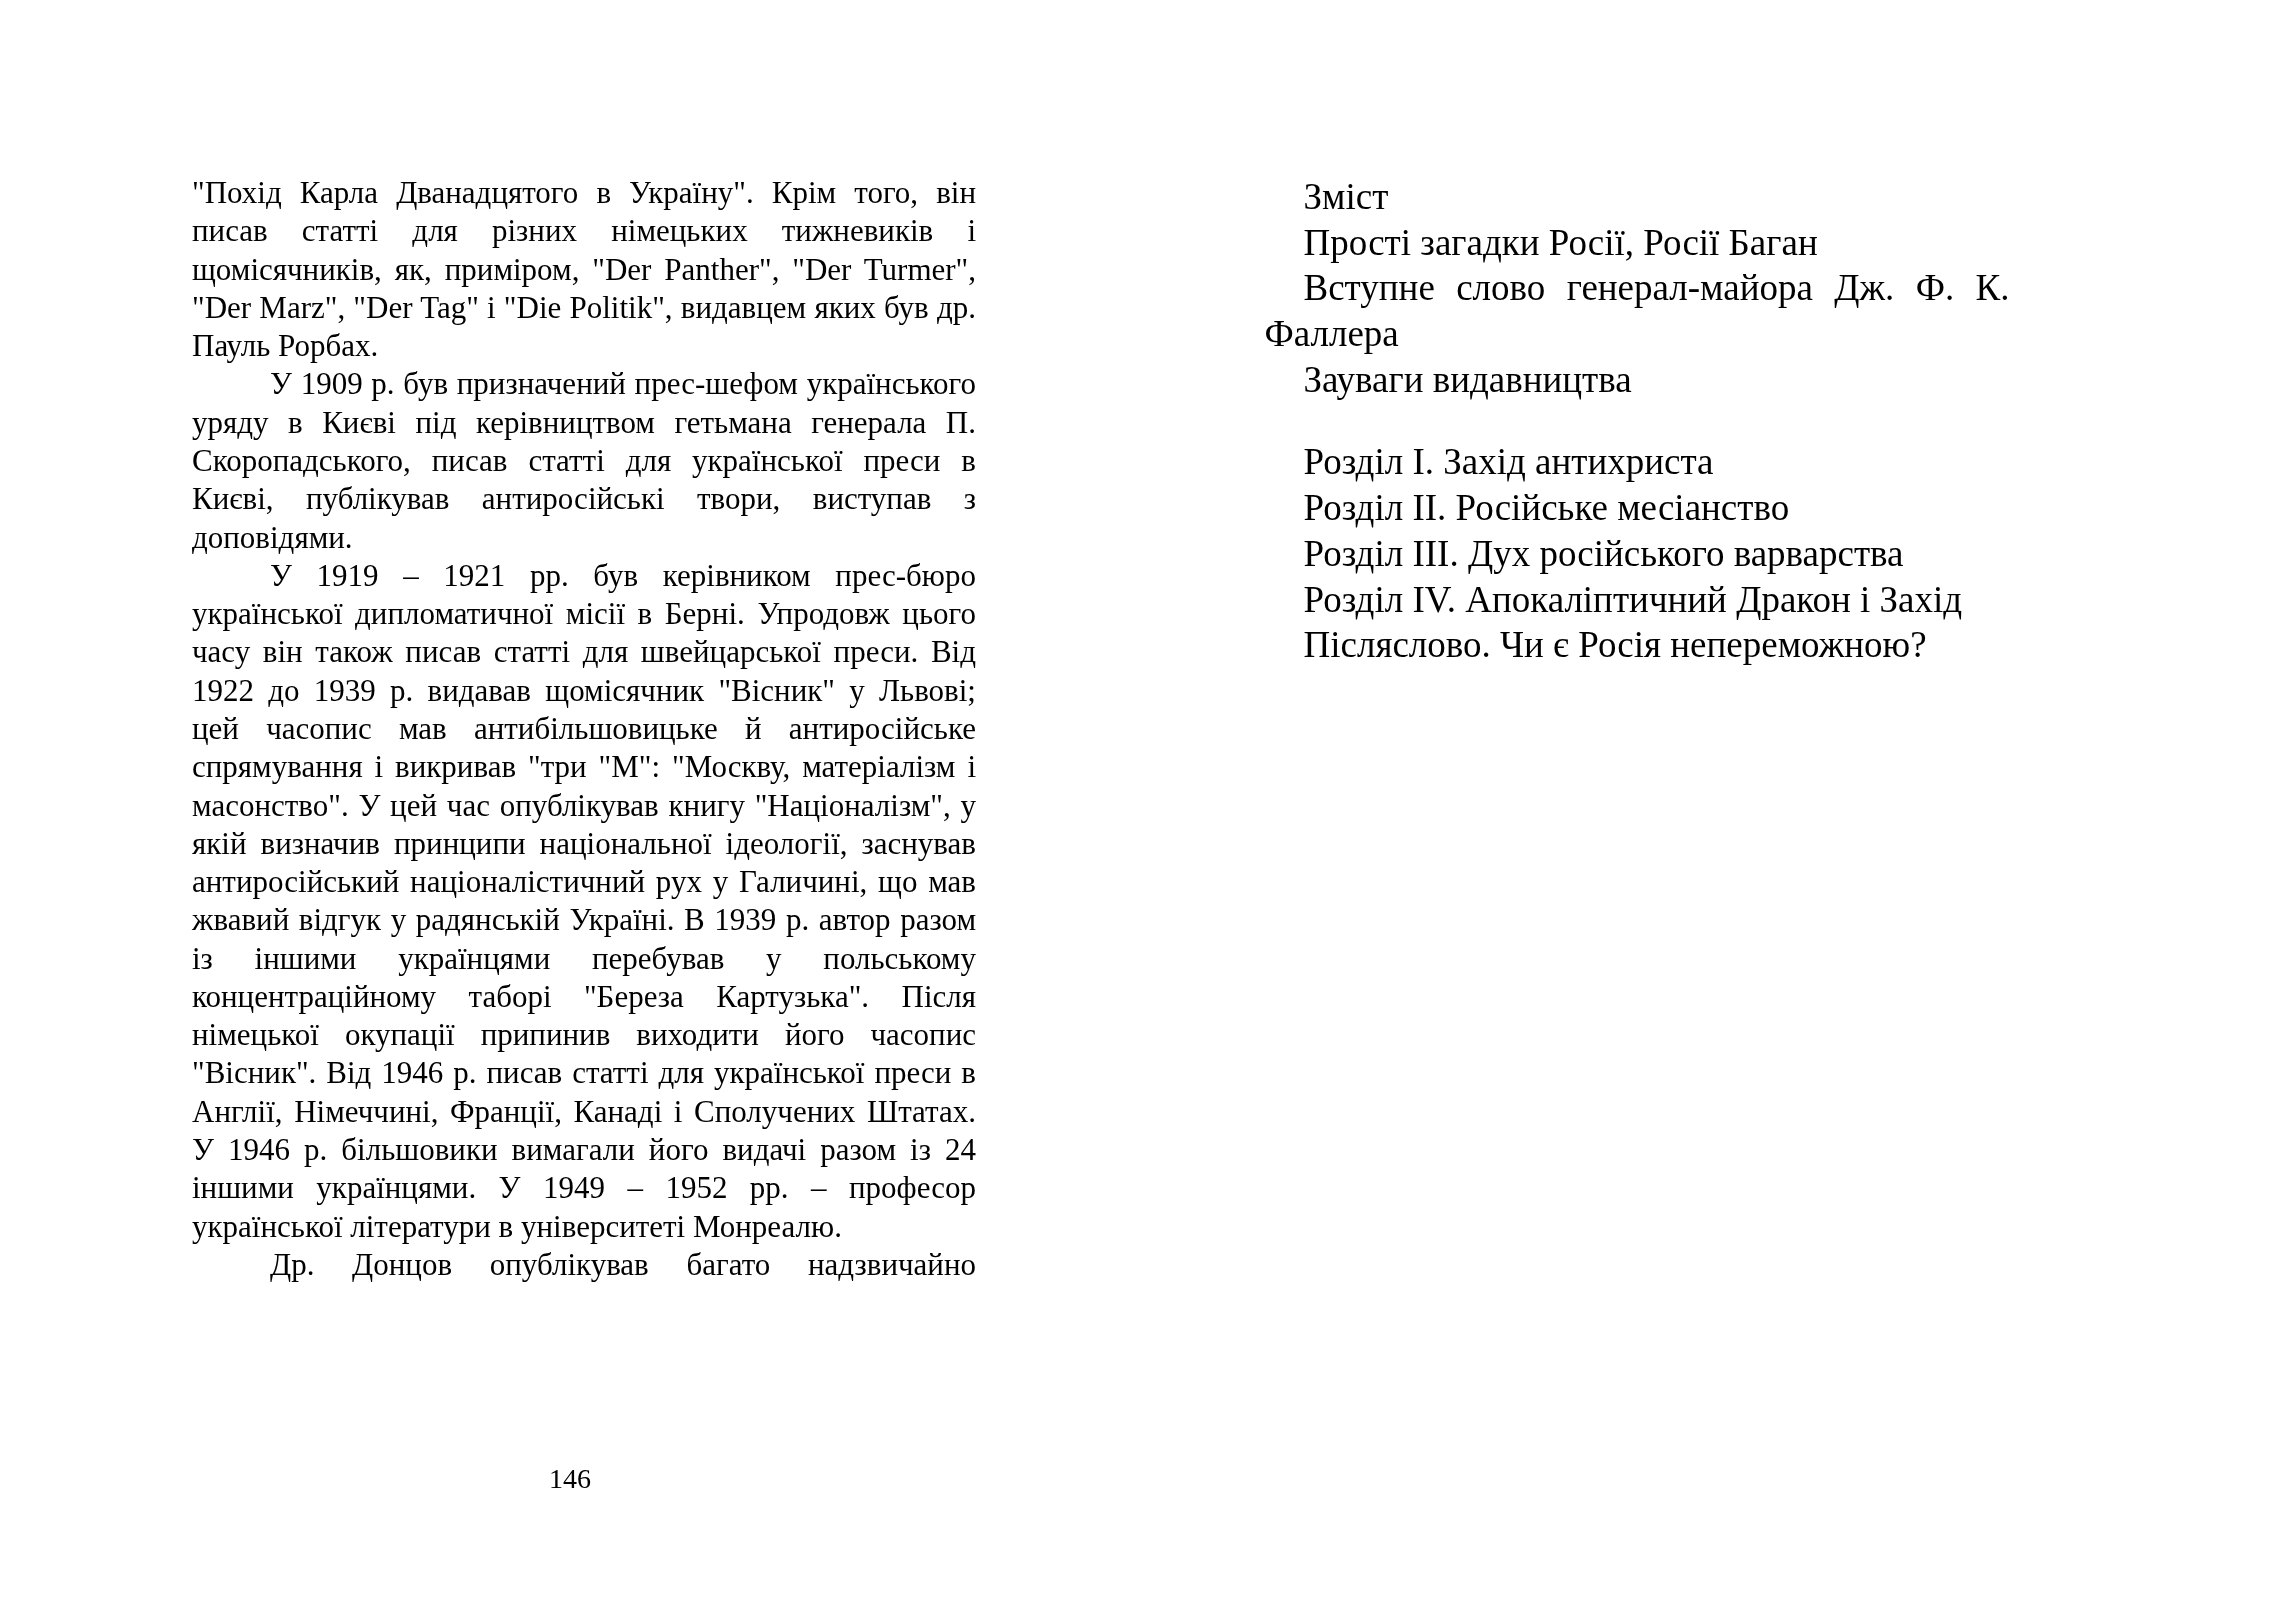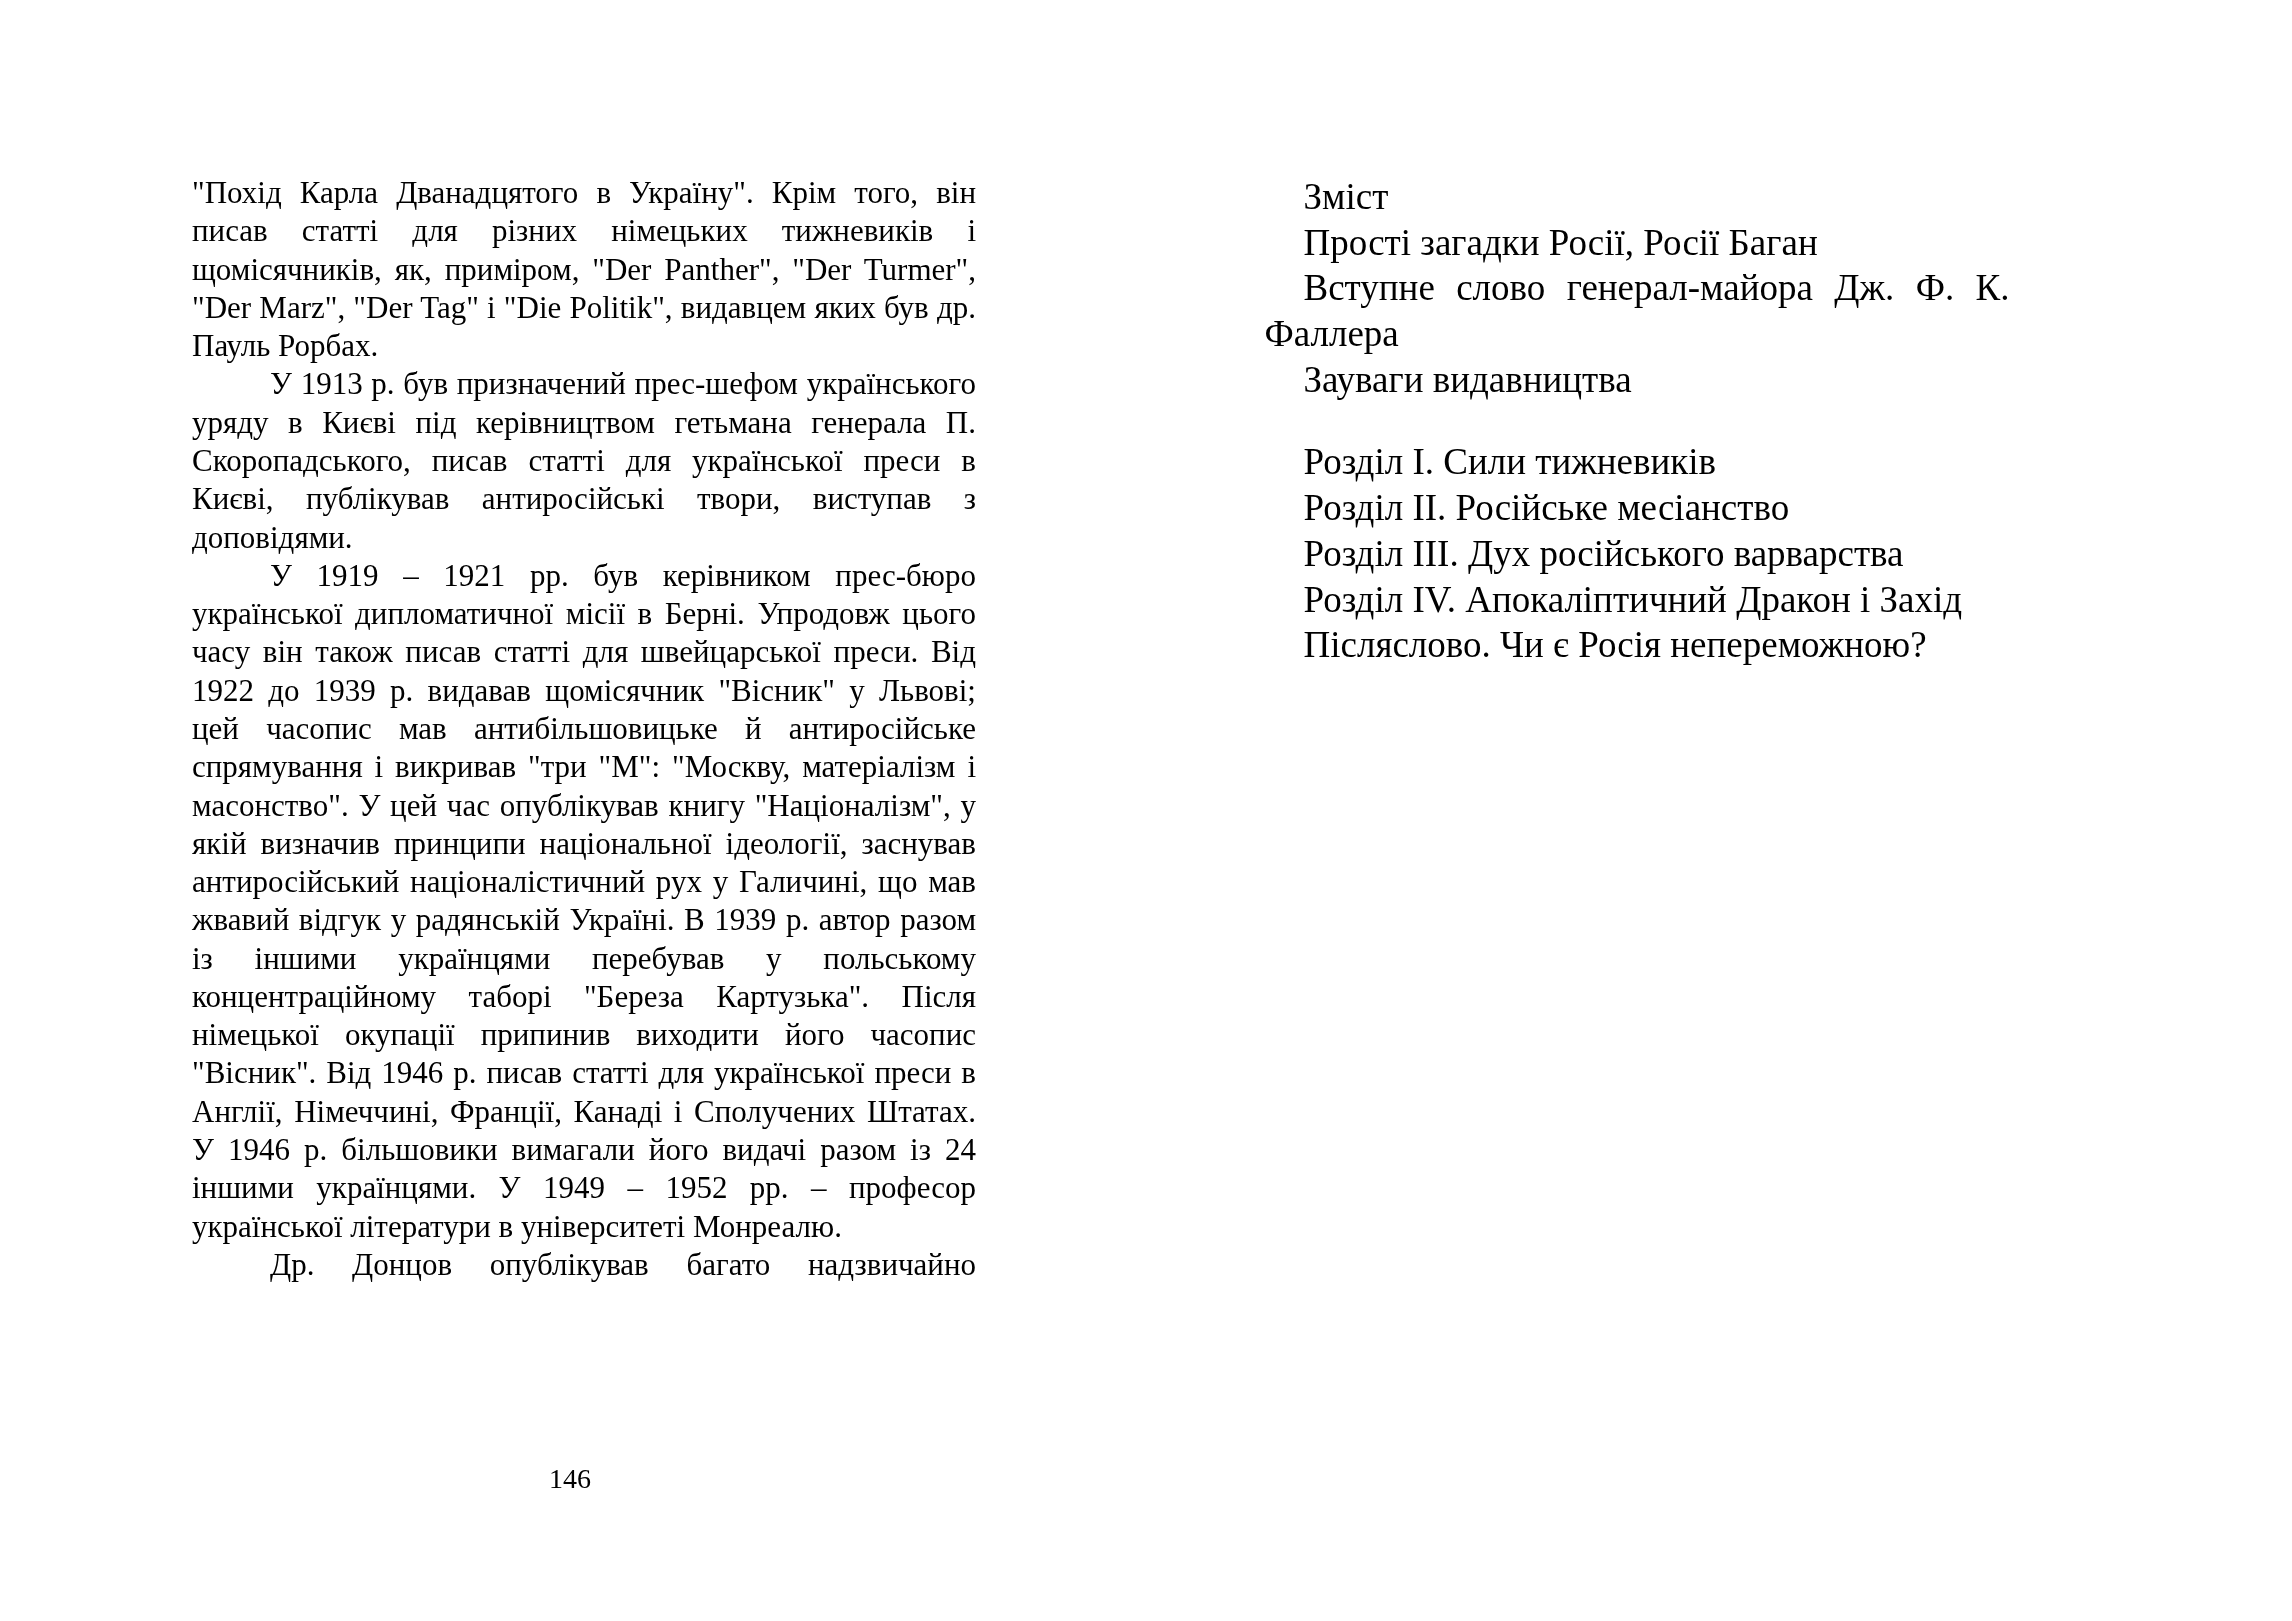--- a/index.html
+++ b/index.html
@@ -78,35 +78,35 @@
   .folio-left  { left: 549px; }
 </style>
 </head>
 <body>
 
 <div class="spread">
 
   <div class="page page-left">
     <div class="text-col">
       <p class="noindent">"Похід Карла Дванадцятого в Україну". Крім того, він писав статті для різних німецьких тижневиків і щомісячників, як, приміром, "Der Panther", "Der Turmer", "Der Marz", "Der Tag" і "Die Politik", видавцем яких був др. Пауль Рорбах.</p>
-      <p>У 1913 р. був призначений прес-шефом українського уряду в Києві під керівництвом гетьмана генерала П. Скоропадського, писав статті для української преси в Києві, публікував антиросійські твори, виступав з доповідями.</p>
+      <p>У 1909 р. був призначений прес-шефом українського уряду в Києві під керівництвом гетьмана генерала П. Скоропадського, писав статті для української преси в Києві, публікував антиросійські твори, виступав з доповідями.</p>
       <p>У 1919 – 1921 рр. був керівником прес-бюро української дипломатичної місії в Берні. Упродовж цього часу він також писав статті для швейцарської преси. Від 1922 до 1939 р. видавав щомісячник "Вісник" у Львові; цей часопис мав антибільшовицьке й антиросійське спрямування і викривав "три "М": "Москву, матеріалізм і масонство". У цей час опублікував книгу "Націоналізм", у якій визначив принципи національної ідеології, заснував антиросійський націоналістичний рух у Галичині, що мав жвавий відгук у радянській Україні. В 1939 р. автор разом із іншими українцями перебував у польському концентраційному таборі "Береза Картузька". Після німецької окупації припинив виходити його часопис "Вісник". Від 1946 р. писав статті для української преси в Англії, Німеччині, Франції, Канаді і Сполучених Штатах. У 1946 р. більшовики вимагали його видачі разом із 24 іншими українцями. У 1949 – 1952 рр. – професор української літератури в університеті Монреалю.</p>
       <p class="last-line-stretch">Др. Донцов опублікував багато надзвичайно</p>
     </div>
     <div class="folio folio-left">146</div>
   </div>
 
   <div class="page page-right">
     <div class="toc">
       <p class="toc-line">Зміст</p>
       <p class="toc-line">Прості загадки Росії, Росії Баган</p>
       <p class="toc-line justified">Вступне слово генерал-майора Дж. Ф. К. Фаллера</p>
       <p class="toc-line">Зауваги видавництва</p>
       <div class="toc-gap"></div>
-      <p class="toc-line">Розділ I. Сили тижневиків</p>
+      <p class="toc-line">Розділ I. Захід антихриста</p>
       <p class="toc-line">Розділ II. Російське месіанство</p>
       <p class="toc-line">Розділ III. Дух російського варварства</p>
       <p class="toc-line">Розділ IV. Апокаліптичний Дракон і Захід</p>
       <p class="toc-line">Післяслово. Чи є Росія непереможною?</p>
     </div>
 
   </div>
 
 </div>
 

